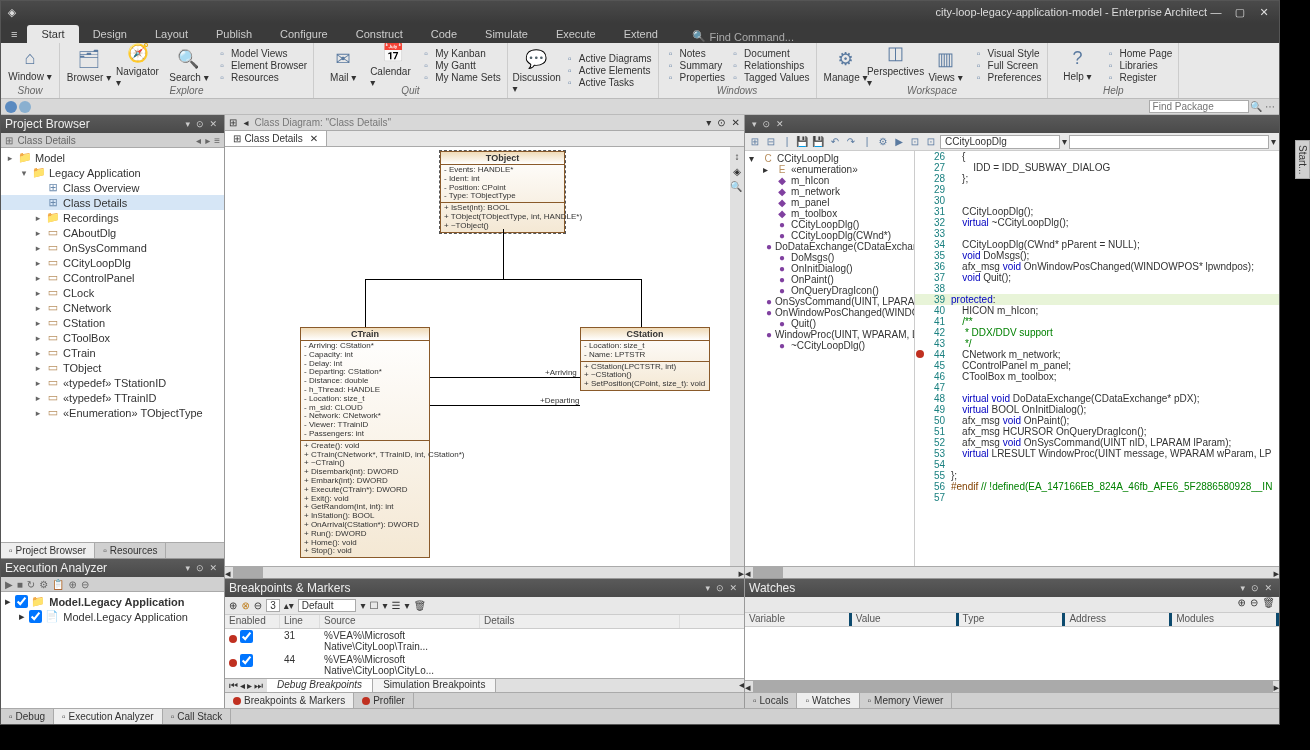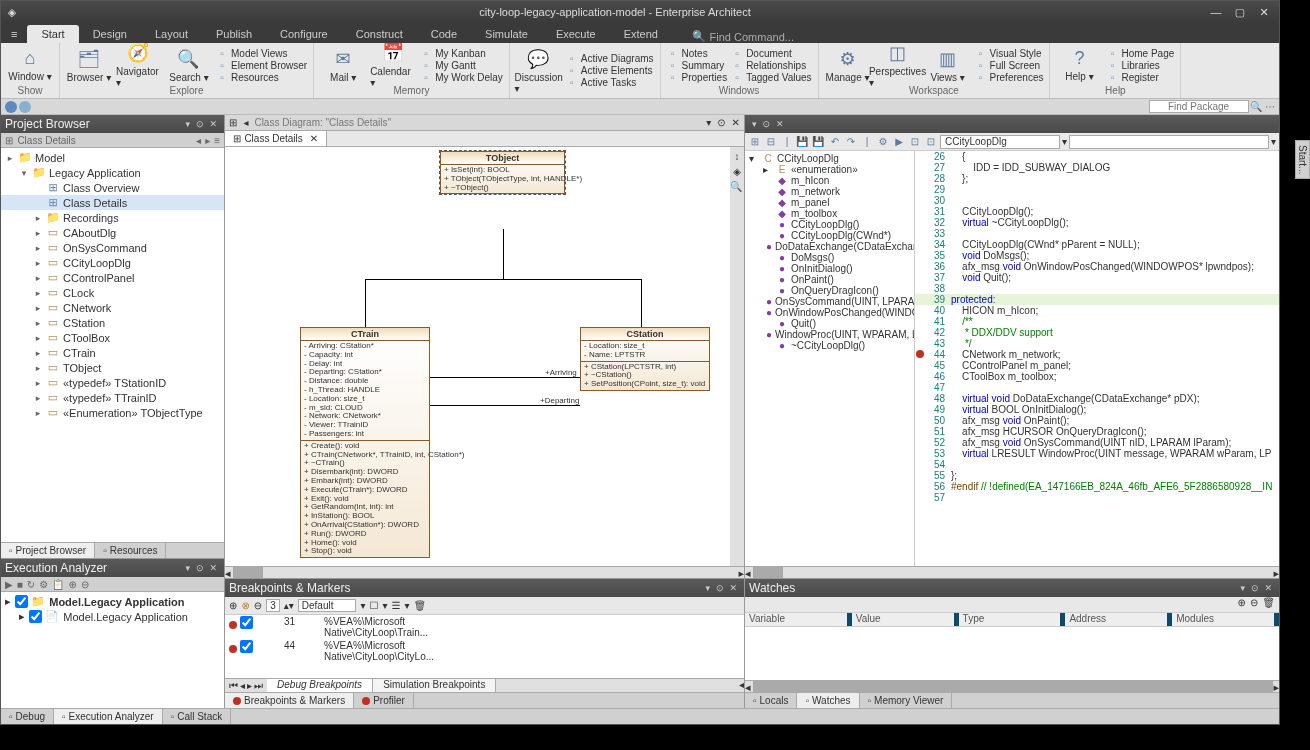--- a/index.html
+++ b/index.html
@@ -2,45 +2,45 @@
 <html><head>
 <meta charset="utf-8">
 <style>
 * { margin: 0; padding: 0; box-sizing: border-box; font-family: "Segoe UI", Tahoma, sans-serif; }
 body { background: #000; width: 1310px; height: 750px; overflow: hidden; font-size: 11px; color: #333; }
 .app { width: 1280px; height: 725px; background: #e8e8e8; display: flex; flex-direction: column; border: 1px solid #555; }
 
 
 .titlebar { height: 22px; background: linear-gradient(#4a4a4a,#3a3a3a); display: flex; align-items: center; color: #ddd; font-size: 11px; }
 .titlebar .logo { width: 22px; height: 22px; display: flex; align-items: center; justify-content: center; }
-.titlebar .title { flex: 1; text-align: center; }
+.titlebar .title { flex: 1; text-align: right; }
 .titlebar .winbtns { display: flex; gap: 6px; padding-right: 6px; }
 .titlebar .winbtns span { width: 18px; text-align: center; cursor: pointer; }
 
 
 .tabstrip { height: 20px; background: #3a3a3a; display: flex; align-items: flex-end; }
 .tabstrip .tab { padding: 3px 14px; color: #ccc; font-size: 11px; cursor: pointer; }
 .tabstrip .tab.active { background: #e8e8e8; color: #333; border-radius: 3px 3px 0 0; }
 .tabstrip .filetab { padding: 3px 10px; color:#ddd; font-size:11px; }
 .tabstrip .find { margin-left: 20px; color: #aaa; font-size: 11px; display:flex; align-items:center; gap:4px;}
 .ribbon { height: 56px; background: #e8e8e8; border-bottom: 1px solid #bbb; display: flex; }
 .ribbon .group { border-right: 1px solid #ccc; padding: 2px 6px; display: flex; flex-direction: column; }
 .ribbon .group .items { display: flex; gap: 4px; flex: 1; align-items: center; }
-.ribbon .group .label { text-align: center; font-size: 10px; color: #666; }
+.ribbon .group .label { text-align: center; font-size: 10px; color: #666; font-style: italic; }
 .ribbon .bigbtn { display: flex; flex-direction: column; align-items: center; justify-content: center; width: 46px; height: 40px; font-size: 10px; gap: 2px; cursor: pointer; }
 .ribbon .bigbtn .ico { font-size: 18px; color: #5a7aa0; }
 .ribbon .smallcol { display: flex; flex-direction: column; gap: 1px; font-size: 10px; }
 .ribbon .smallcol div { display: flex; align-items: center; gap: 3px; white-space: nowrap; cursor: pointer; }
 .ribbon .smallcol .ico { width: 12px; text-align:center; color:#5a7aa0; }
 
 
 .quickbar { height: 16px; background: #d8d8d8; border-bottom: 1px solid #bbb; display: flex; align-items: center; padding: 0 4px; font-size:10px; color:#666; }
 .quickbar .circ { width:12px;height:12px;border-radius:50%;background:#5a8ac0;margin-right:2px; }
 .quickbar .pkgsearch { margin-left:auto; display:flex; align-items:center; gap:2px; }
-.quickbar .pkgsearch input { width:100px; height:13px; font-size:10px; border:1px solid #aaa; padding:0 3px;text-align:center;}
+.quickbar .pkgsearch input { width:100px; height:13px; font-size:10px; border:1px solid #aaa; padding:0 3px;}
 
 
 .main { flex: 1; display: flex; min-height: 0; }
 .leftcol { width: 224px; display: flex; flex-direction: column; border-right: 1px solid #999; }
 .midcol { width: 520px; display: flex; flex-direction: column; border-right: 1px solid #999; }
 .rightcol { flex: 1; display: flex; flex-direction: column; }
 
 .panel-hdr { height: 18px; background: linear-gradient(#5a5a5a,#4a4a4a); color: #eee; display: flex; align-items: center; padding: 0 4px; font-size: 12px; }
 .panel-hdr .title { flex: 1; }
 .panel-hdr .ctrl { font-size: 9px; padding: 0 3px; cursor: pointer; color:#ccc; }
@@ -113,21 +113,21 @@
 .lineno { width:26px; text-align:right; color:#1a8080; padding-right:6px; flex-shrink:0; user-select:none;}
 .gut { width:10px; flex-shrink:0; text-align:center; }
 .kw { color:#0000c0; }
 .comment { color:#008000; }
 .pre { color:#804000; }
 .protected-bg { background:#e8f4d8; }
 
 
 .watches { height:130px; display:flex; flex-direction:column; border-top:1px solid #999;}
 .watches .whdr { height:14px; background:#eee; border-bottom:1px solid #ccc; display:flex; font-size:10px; color:#555;}
-.watches .whdr div { padding:0 4px; border-right:5px solid #0c4a6e; flex:1;}
+.watches .whdr div { padding:0 4px; border-right:3px solid #0c4a6e; flex:1;}
 .watches .wbody { flex:1; background:#fff; }
 
 
 .statusbar { height:16px; background:#414141; color:#ccc; display:flex; align-items:center; font-size:10px; padding:0 6px;}
 .statusbar .spacer { flex:1; }
 .statusbar .cap { color:#666; margin-left:12px; }
 .statusbar .cap.on { color:#eee; }
 
 .tabstrip .tab, .ribbon .bigbtn, .ribbon .smallcol div { user-select:none; }
 .rightmintab { position:absolute; right:0; top:140px; writing-mode:vertical-rl; font-size:10px; background:#d0d0d0; padding:4px 1px; border:1px solid #aaa; z-index:5;}
@@ -222,25 +222,25 @@
             <div>
               <span class="ico">▫</span>
               <span>My Kanban</span>
             </div>
             <div>
               <span class="ico">▫</span>
               <span>My Gantt</span>
             </div>
             <div>
               <span class="ico">▫</span>
-              <span>My Work Delay</span>
-            </div>
-          </div>
-        </div>
-        <div class="label">Memory</div>
+              <span>My Name Sets</span>
+            </div>
+          </div>
+        </div>
+        <div class="label">Quit</div>
       </div>
       <div class="group">
         <div class="items">
           <div class="bigbtn">
             <div class="ico">💬</div>
             <div>Discussion ▾</div>
           </div>
           <div class="smallcol">
             <div>
               <span class="ico">▫</span>
@@ -516,20 +516,26 @@
         <div class="dtab">
             <span>⊞</span>
             <span>Class Details</span>
             <span style="margin-left:4px">✕</span>
           </div>
       </div>
       <div style="flex:1;display:flex;min-height:0">
         <div class="diagram-canvas" id="canvas">
             <div class="umlclass sel" style="left:215px;top:4px;width:125px">
               <div class="name">TObject</div>
+              <div class="sect">
+                <div class="row">- Events: HANDLE*</div>
+                <div class="row">- Ident: int</div>
+                <div class="row">- Position: CPoint</div>
+                <div class="row">- Type: TObjectType</div>
+              </div>
               <div class="sect">
                 <div class="row">+ IsSet(int): BOOL</div>
                 <div class="row">+ TObject(TObjectType, int, HANDLE*)</div>
                 <div class="row">+ ~TObject()</div>
               </div>
             </div>
             <div class="umlclass" style="left:75px;top:180px;width:130px">
               <div class="name">CTrain</div>
               <div class="sect">
                 <div class="row">- Arriving: CStation*</div>
@@ -608,20 +614,26 @@
           <span style="border:1px solid #aaa;padding:0 3px;background:#fff">3</span>
             <span>▴▾</span>
           <span style="border:1px solid #aaa;padding:0 22px 0 3px;background:#fff">Default</span>
             <span>▾</span>
           <span>☐</span>
             <span>▾</span>
           <span>☰</span>
             <span>▾</span>
           <span>🗑</span>
         </div>
+        <div class="tablehdr" id="bphdr">
+            <div style="width: 55px;">Enabled</div>
+            <div style="width: 40px;">Line</div>
+            <div style="width: 160px;">Source</div>
+            <div style="width: 200px;">Details</div>
+          </div>
         <div class="rows" id="bprows">
             <div class="brow">
               <div style="width:55px"><span class="redot"></span> <input type="checkbox" checked="" style=""></div>
               <div style="width:40px">31</div>
               <div style="width:160px">%VEA%\Microsoft Native\CityLoop\Train...</div>
               <div></div>
             </div>
             <div class="brow">
               <div style="width:55px"><span class="redot"></span> <input type="checkbox" checked="" style=""></div>
               <div style="width:40px">44</div>

